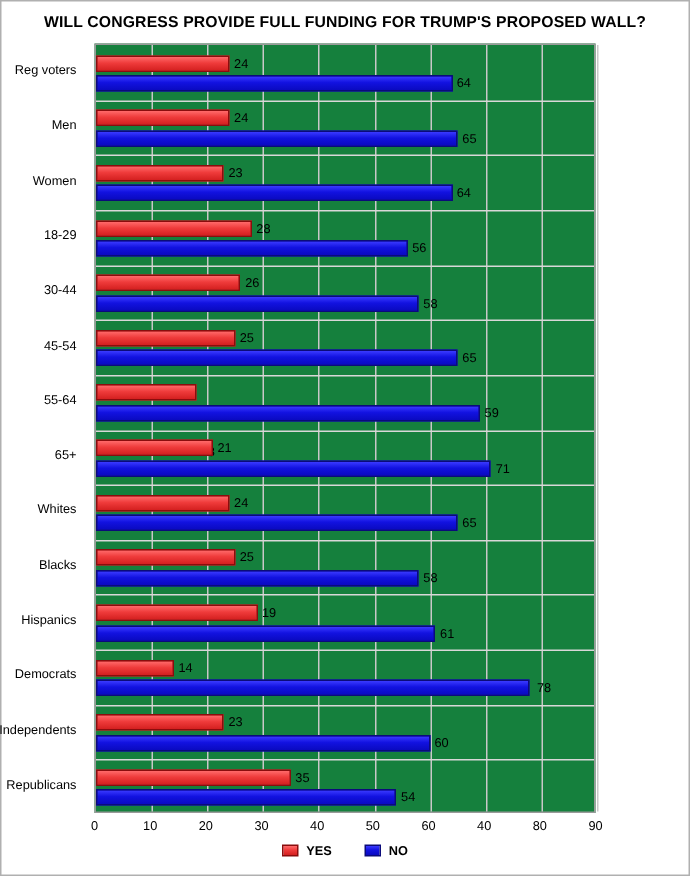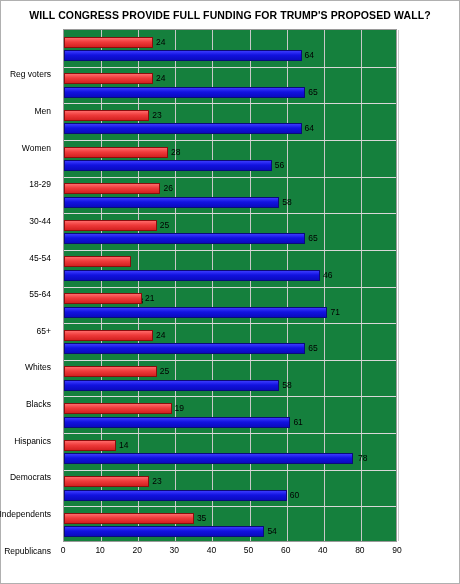--- a/index.html
+++ b/index.html
@@ -86,21 +86,20 @@
     white-space: nowrap;
     line-height: 11px;
   }
   .cat-label {
     position: absolute;
     right: 0;
     font-size: 8.5px;
     text-align: right;
     color: #000000;
     white-space: nowrap;
-    margin-top: 28px;
   }
   #y-labels {
     position: absolute;
     left: 0;
     top: 28px;
     width: 58px;
     height: 513px;
   }
   #x-axis-labels {
     position: absolute;
@@ -224,21 +223,21 @@
         <div class="bar yes" style="left: 0px; top: 6.59571px; width: 92.7778px;"></div>
         <div class="bar-value" style="left: 95.7778px; top: 6.59571px;">25</div>
         <div class="bar no" style="left: 0px; top: 20.1536px; width: 241.222px;"></div>
         <div class="bar-value" style="left: 244.222px; top: 20.1536px;">65</div>
       </div>
       <div class="group-sep" style="top: 219.857px;"></div>
       <div class="group" style="top: 219.857px; height: 36.6429px;">
         <div class="bar yes" style="left: 0px; top: 6.59571px; width: 66.8px;"></div>
         <div class="bar-value" style="left: 69.8px; top: 6.59571px; margin-top: 40px;">18</div>
         <div class="bar no" style="left: 0px; top: 20.1536px; width: 256.067px;"></div>
-        <div class="bar-value" style="left: 259.067px; top: 20.1536px;">46</div>
+        <div class="bar-value" style="left: 259.067px; top: 20.1536px;">59</div>
       </div>
       <div class="group-sep" style="top: 256.5px;"></div>
       <div class="group" style="top: 256.5px; height: 36.6429px;">
         <div class="bar yes" style="left: 0px; top: 6.59571px; width: 77.9333px;"></div>
         <div class="bar-value" style="left: 80.9333px; top: 6.59571px;">21</div>
         <div class="bar no" style="left: 0px; top: 20.1536px; width: 263.489px;"></div>
         <div class="bar-value" style="left: 266.489px; top: 20.1536px;">71</div>
       </div>
       <div class="group-sep" style="top: 293.143px;"></div>
       <div class="group" style="top: 293.143px; height: 36.6429px;">
@@ -290,14 +289,24 @@
       <div class="x-tick-label" style="left: 74.2222px; top: 1px;">20</div>
       <div class="x-tick-label" style="left: 111.333px; top: 1px;">30</div>
       <div class="x-tick-label" style="left: 148.444px; top: 1px;">40</div>
       <div class="x-tick-label" style="left: 185.556px; top: 1px;">50</div>
       <div class="x-tick-label" style="left: 222.667px; top: 1px;">60</div>
       <div class="x-tick-label" style="left: 259.778px; top: 1px;">40</div>
       <div class="x-tick-label" style="left: 296.889px; top: 1px;">80</div>
       <div class="x-tick-label" style="left: 334px; top: 1px;">90</div>
     </div>
 
+  <div id="legend">
+      <div class="legend-item">
+        <span class="legend-swatch yes"></span>
+        <span class="legend-label">YES</span>
+      </div>
+      <div class="legend-item">
+        <span class="legend-swatch no"></span>
+        <span class="legend-label">NO</span>
+      </div>
+    </div>
 
 </div>
 
 </body></html>

